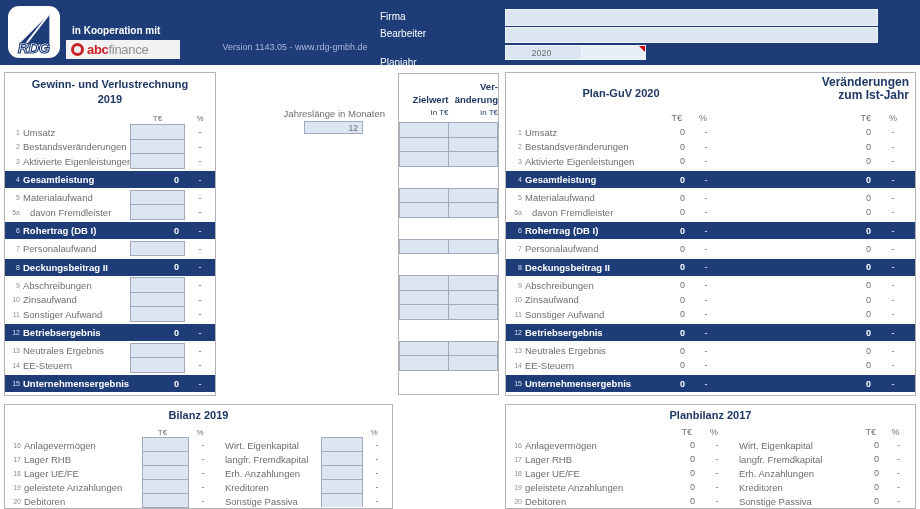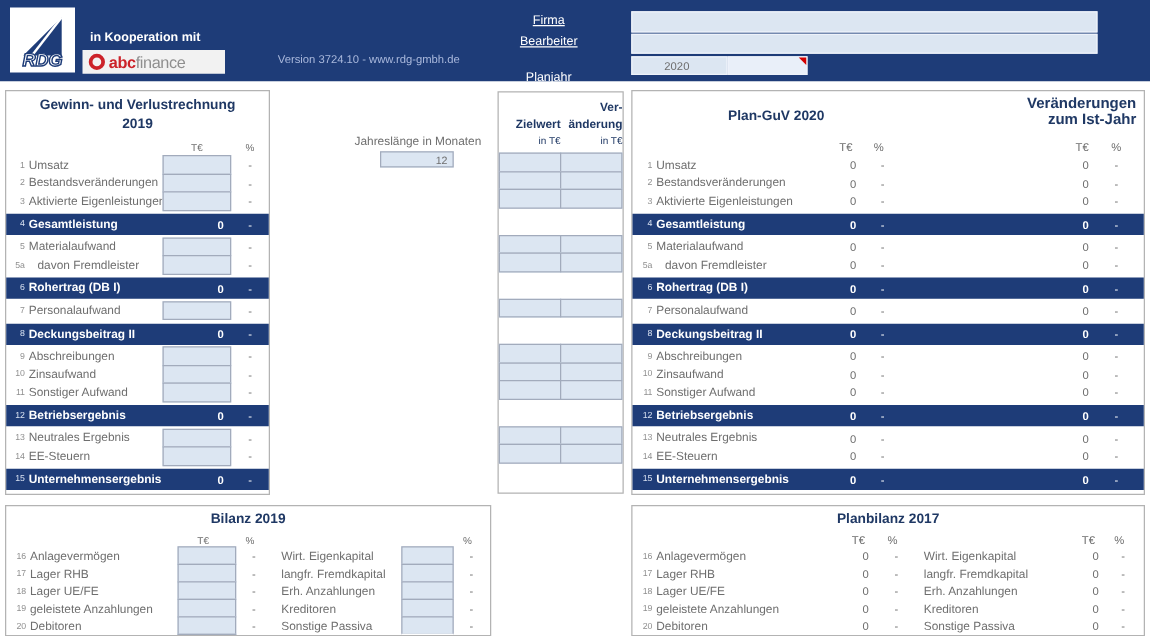--- a/index.html
+++ b/index.html
@@ -2,30 +2,30 @@
 <html><head>
 <meta charset="utf-8">
 <style>
   html,body{margin:0;padding:0;background:#fff;}
   #canvas{position:relative;width:920px;height:509px;overflow:hidden;background:#fff;
           font-family:"Liberation Sans",sans-serif;}
 
   
   .topbar{position:absolute;left:0;top:0;width:920px;height:65px;background:#1e3c78;}
   .logo-box{position:absolute;left:8px;top:6px;width:52px;height:52px;background:#fff;
-            border-radius:0;display:flex;align-items:center;justify-content:center;}
+            border-radius:11px;display:flex;align-items:center;justify-content:center;}
   .koop{position:absolute;left:72px;top:25px;color:#fff;font-size:10px;font-weight:bold;}
   .abc-box{position:absolute;left:66px;top:40px;width:114px;height:19px;background:#f2f2f2;
            display:flex;align-items:center;padding-left:5px;box-sizing:border-box;}
   .abc-ring{width:7px;height:7px;border:3px solid #cc2229;border-radius:50%;margin-right:3px;}
   .abc-bold{color:#cc2229;font-weight:bold;font-size:13px;letter-spacing:-0.3px;}
   .abc-light{color:#8f8f8f;font-size:13px;letter-spacing:-0.3px;}
   .version{position:absolute;left:195px;top:42px;width:200px;text-align:center;
            color:#a9b8dc;font-size:9px;}
-  .hdr-label{position:absolute;left:380px;width:118px;text-align:center;color:#fff;font-size:10px;text-decoration:underline;}
+  .hdr-label{position:absolute;left:380px;width:118px;text-align:left;color:#fff;font-size:10px;}
   .hdr-input{position:absolute;left:505px;background:#dce6f2;border:1px solid #eef2fa;
              box-sizing:border-box;font-size:9px;color:#6e6e6e;}
   .hdr-input.small{width:77px;}
   .pj-extra{position:absolute;left:582px;top:45px;width:64px;height:15px;background:#e9eff9;
             border:1px solid #eef2fa;box-sizing:border-box;}
   .comment-tri{position:absolute;right:0;top:0;width:0;height:0;
                border-top:6px solid #d40000;border-left:6px solid transparent;}
   .pj-value{display:block;text-align:center;padding:2px 4px 0 0;}
 
   
@@ -124,21 +124,21 @@
         <line x1="13" y1="42" x2="41" y2="6" stroke="#ffffff" stroke-width="2"></line>
         <text x="25" y="47" text-anchor="middle" font-size="15" font-style="italic" font-weight="bold" fill="#ffffff" stroke="#1e3c78" stroke-width="1.2">RDG</text>
       </svg>
     </div>
     <div class="koop">in Kooperation mit</div>
     <div class="abc-box">
       <span class="abc-ring"></span>
       <span class="abc-bold">abc</span>
         <span class="abc-light">finance</span>
     </div>
-    <div class="version">Version 3724.10 - www.rdg-gmbh.de</div>
+    <div class="version">Version 1143.05 - www.rdg-gmbh.de</div>
 
     <div class="hdr-label" style="top:11px;">Firma</div>
     <div class="hdr-input" style="top:9px;width:373px;height:17px;"></div>
 
     <div class="hdr-label" style="top:28px;">Bearbeiter</div>
     <div class="hdr-input" style="top:27px;width:373px;height:16px;"></div>
 
     <div class="hdr-label" style="top:57px;">Planjahr</div>
     <div class="hdr-input small" style="top:45px;height:15px;">
       <span class="pj-value">2020</span>

